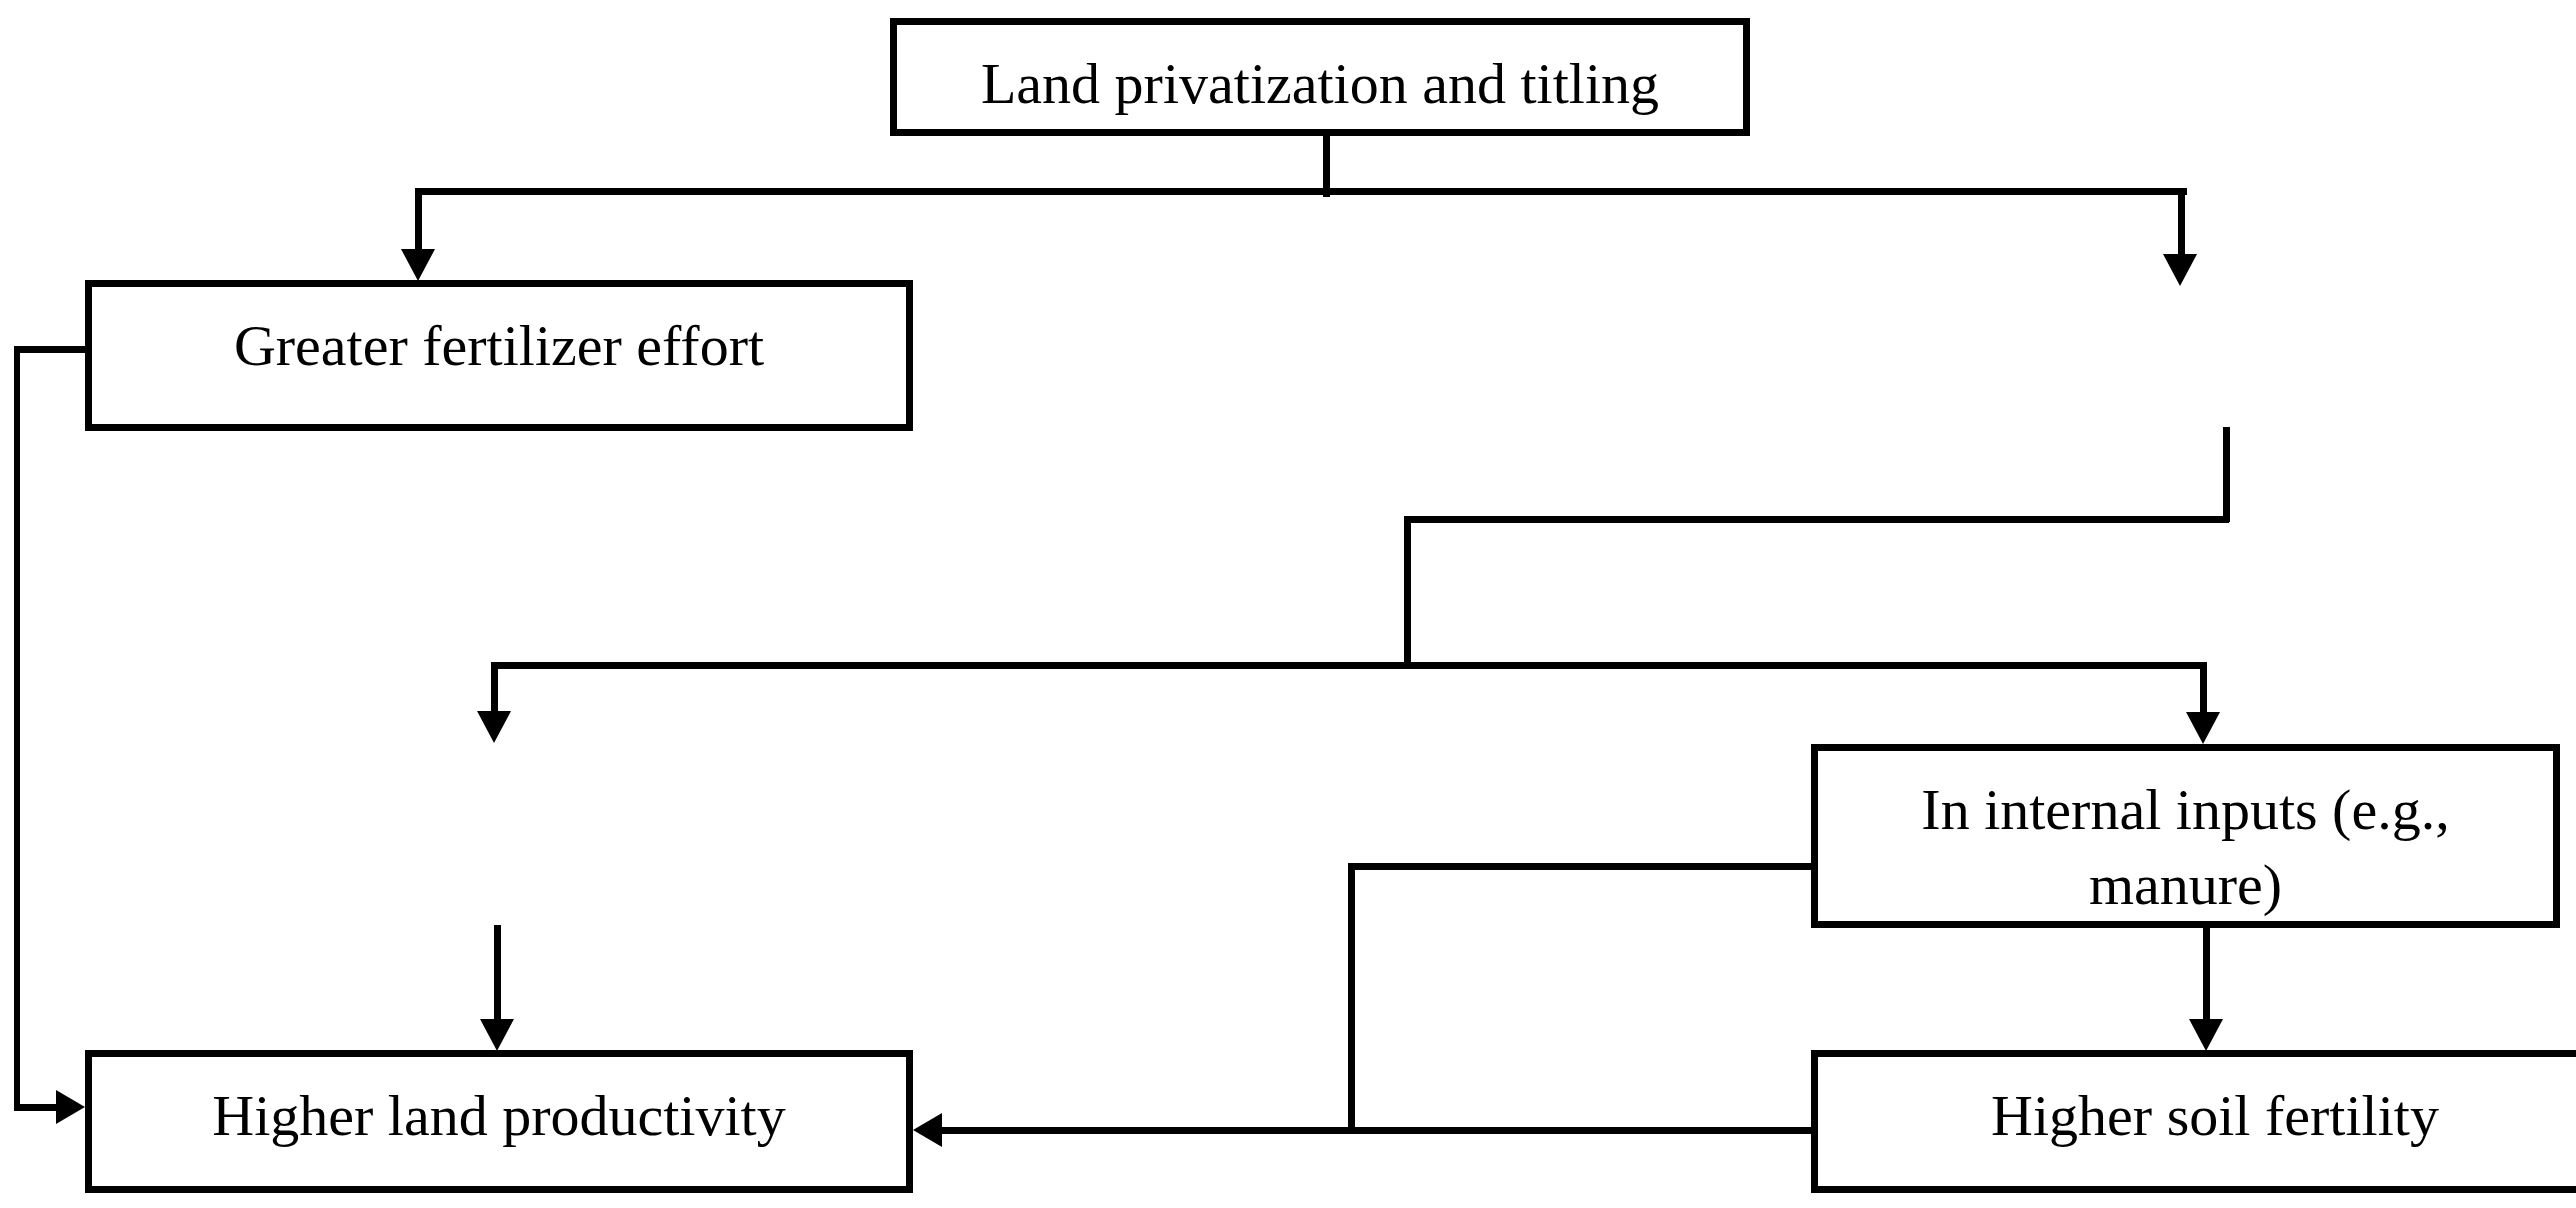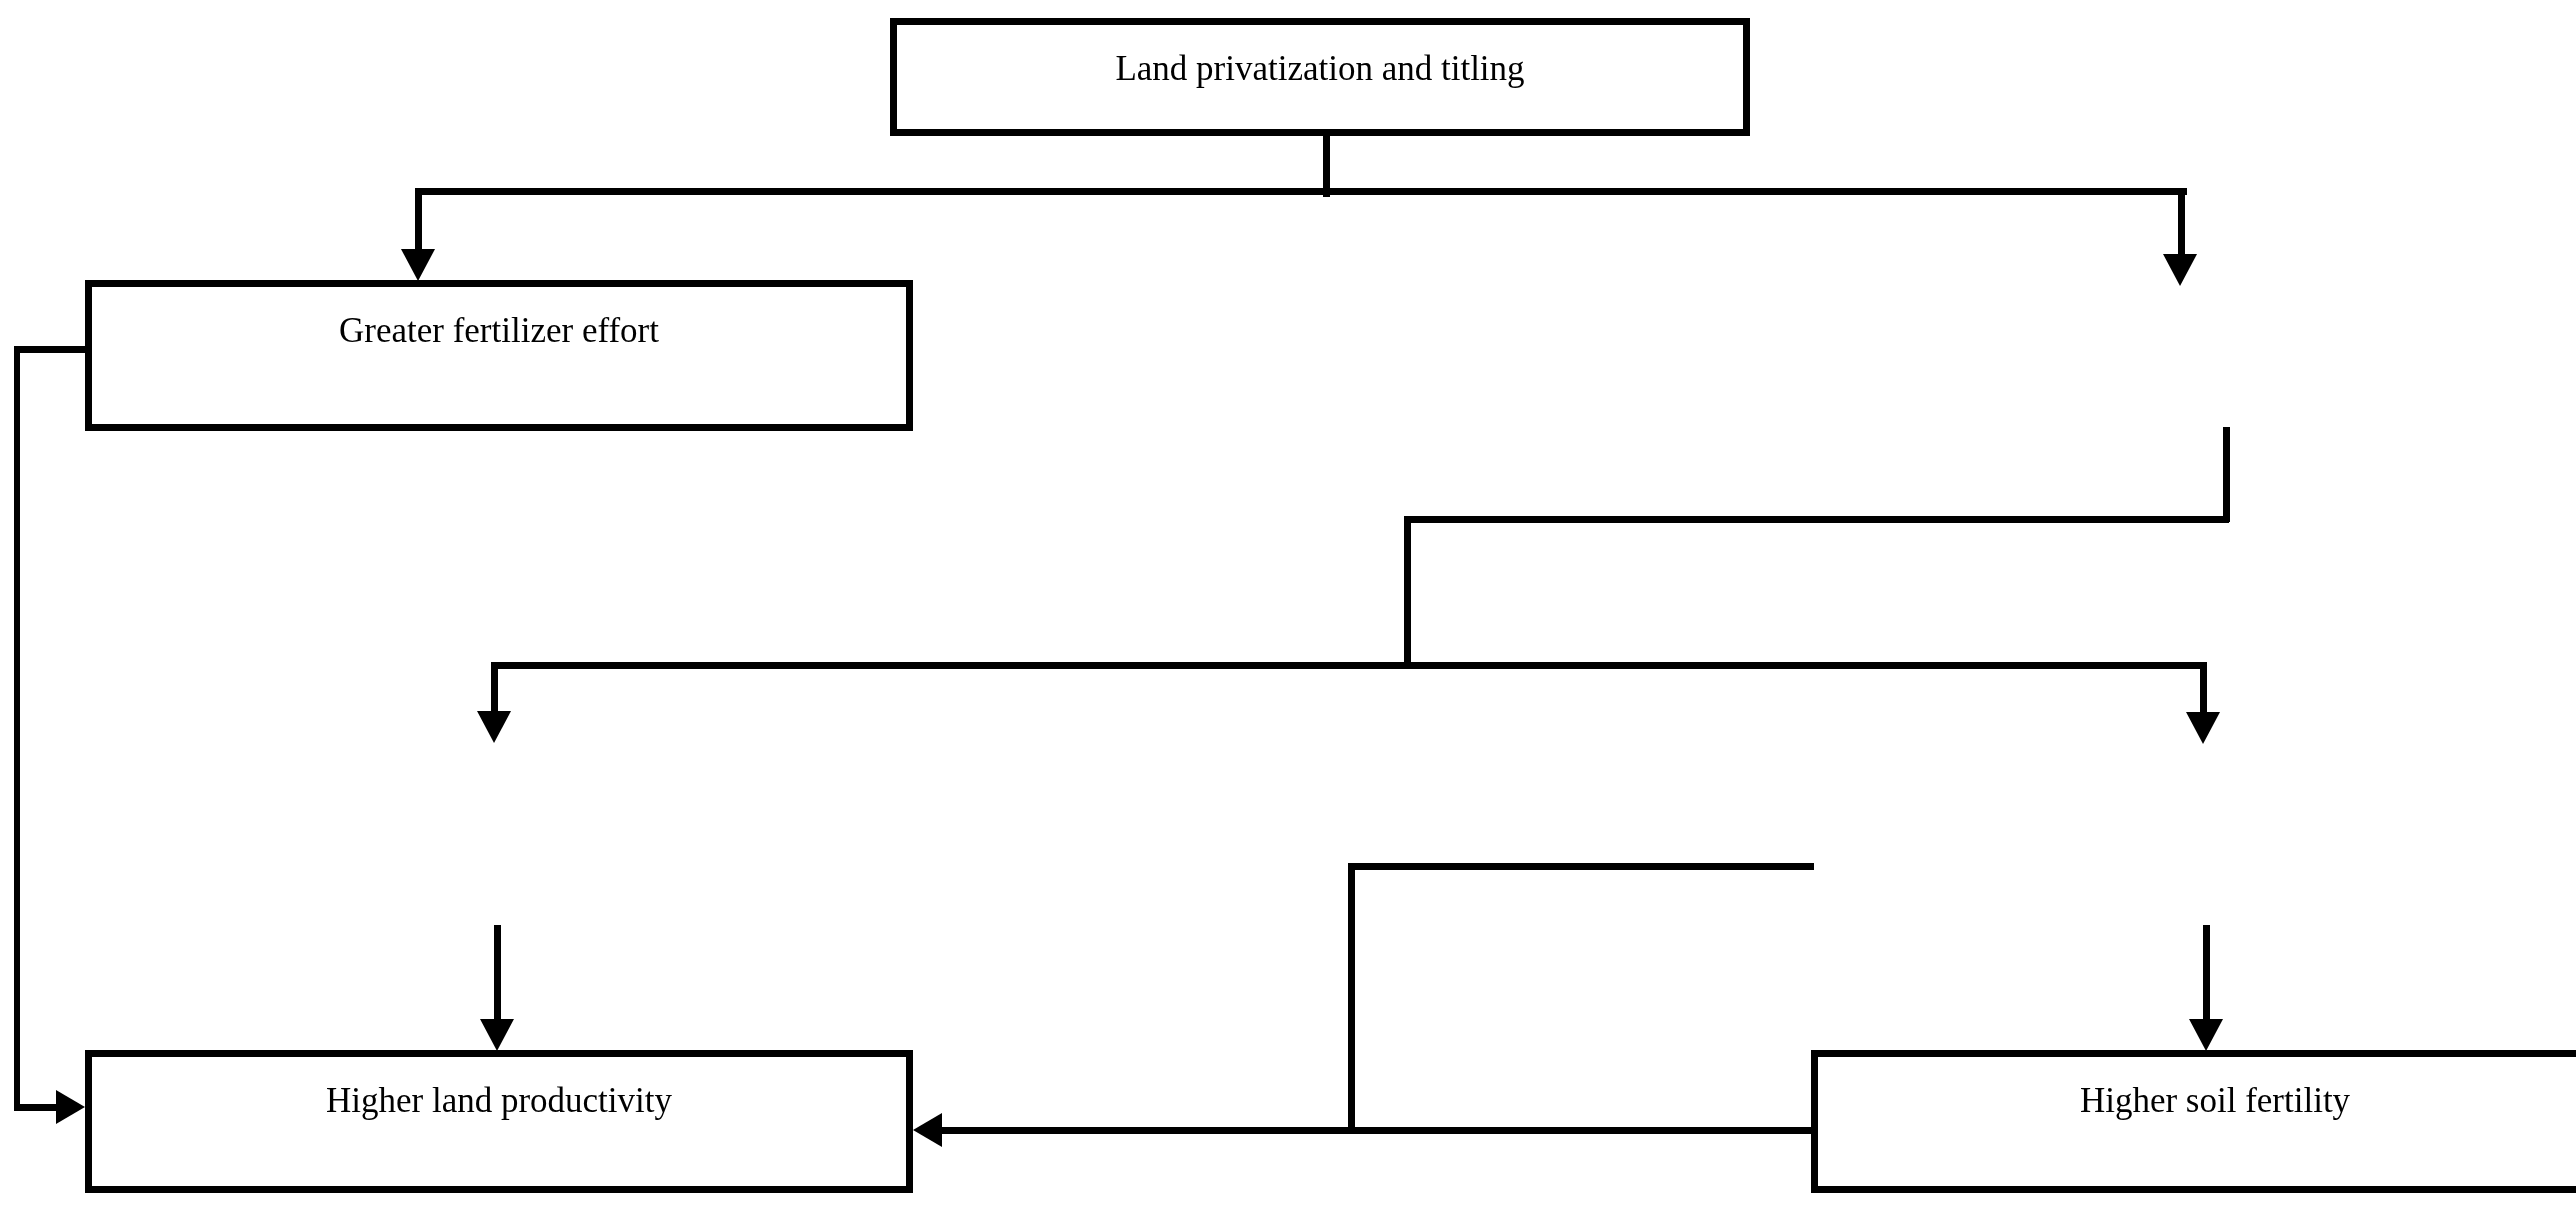--- a/index.html
+++ b/index.html
@@ -18,21 +18,21 @@
   }
   .node {
     position: absolute;
     box-sizing: border-box;
     border: 7.5px solid #000000;
     background: #ffffff;
     display: flex;
     justify-content: center;
     align-items: flex-start;
     padding-top: 21px;
-    font-size: 35px;
+    font-size: 58px;
     line-height: 1.3;
     text-align: center;
     white-space: pre-line;
   }
   .ln {
     position: absolute;
     background: #000000;
   }
   .arr-down {
     position: absolute;
@@ -64,20 +64,21 @@
   #n-hlp { left: 85px;  top: 1050px; width: 828px; height: 143px; }
   #n-hsf { left: 1811px; top: 1050px; width: 808px;  height: 143px; }
 </style>
 </head>
 <body>
 
 <div class="canvas">
 
   <div class="node" id="n-top">Land privatization and titling</div>
   <div class="node" id="n-gme">Greater fertilizer effort</div>
+  <div class="node" id="n-int">In internal inputs (e.g., manure)</div>
   <div class="node" id="n-hlp">Higher land productivity</div>
   <div class="node" id="n-hsf">Higher soil fertility</div>
 
   <div class="ln" style="left:1323px; top:134px; width:6.8px; height:63px"></div>
 
   <div class="ln" style="left:418px; top:188px; width:1769px; height:6.8px"></div>
 
   <div class="ln" style="left:415px; top:188px; width:6.8px; height:68px"></div>
   <div class="arr-down" style="left:401px; top:249px"></div>
 

